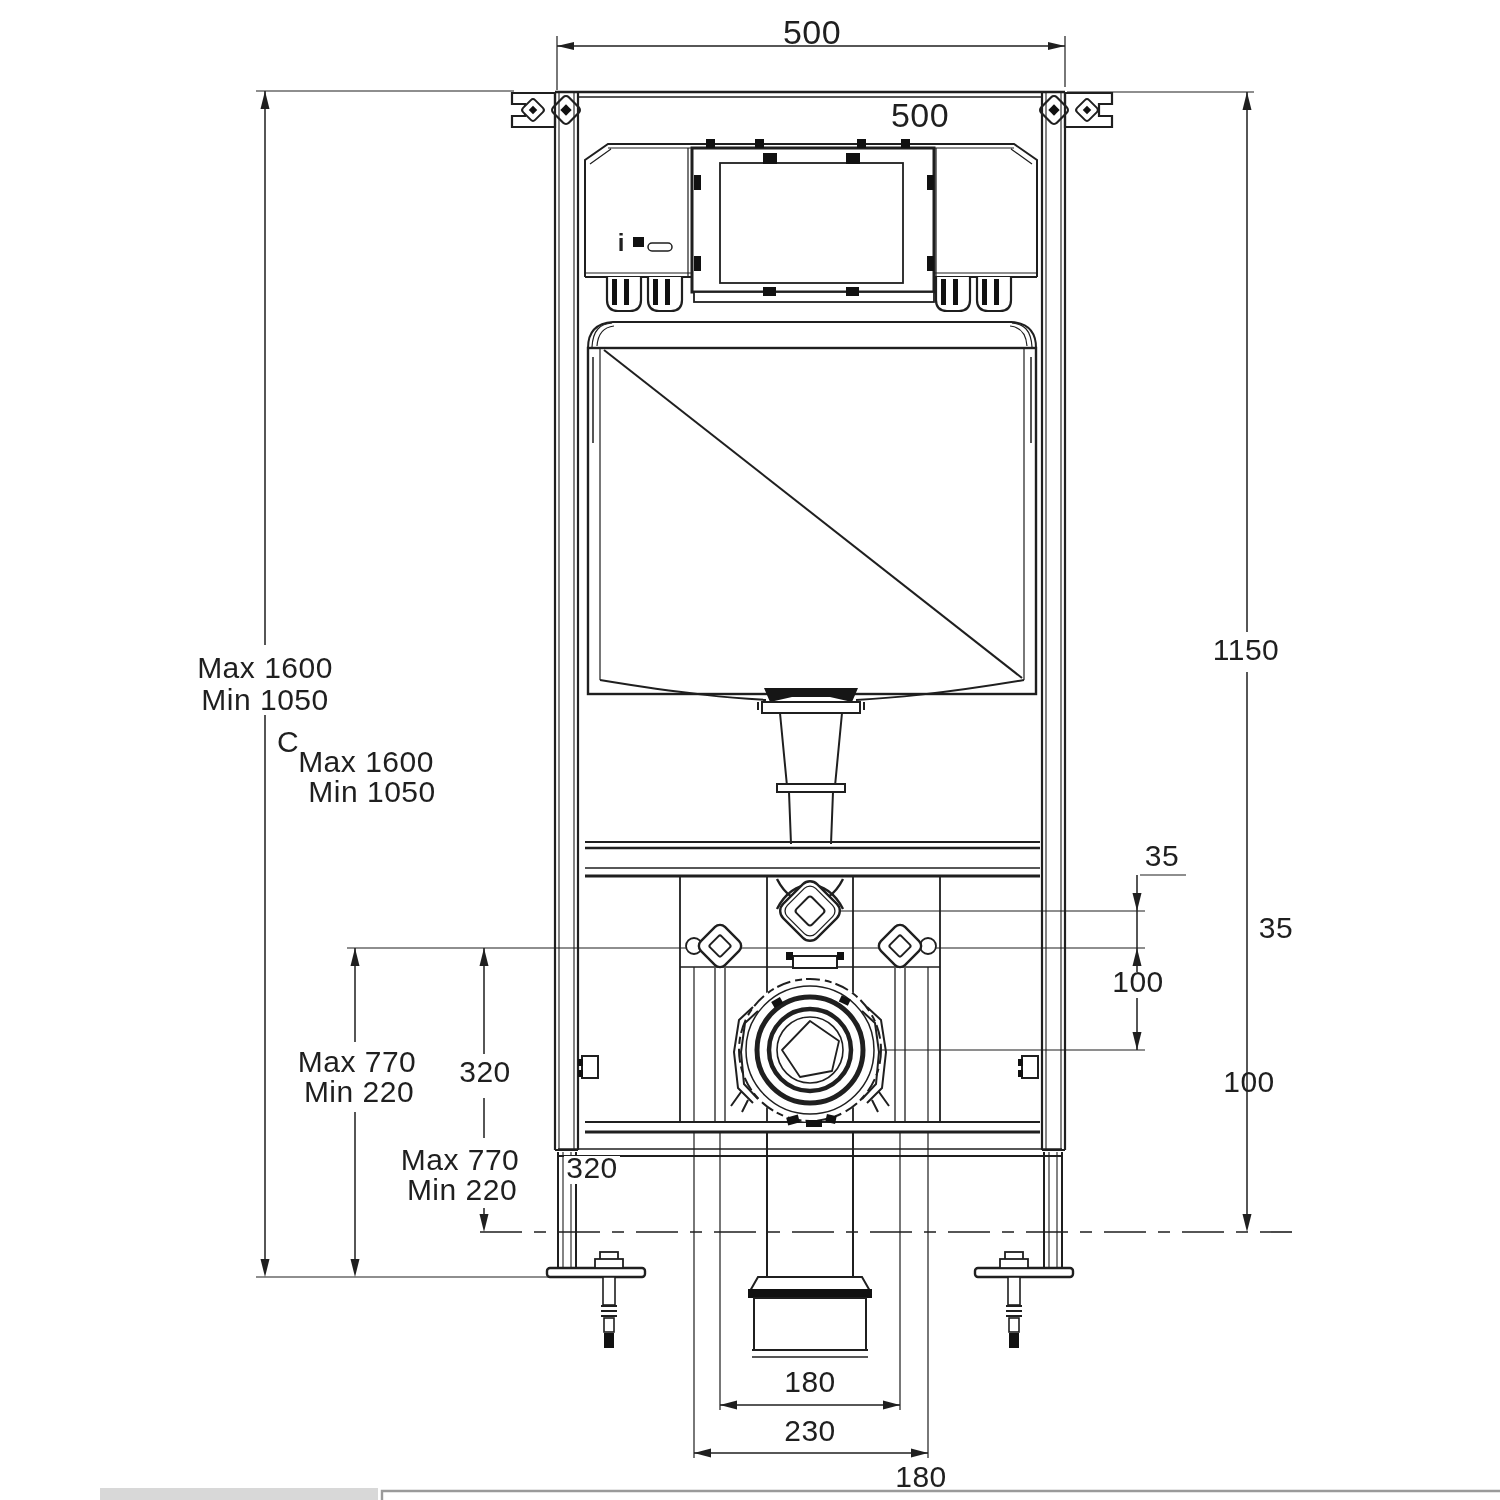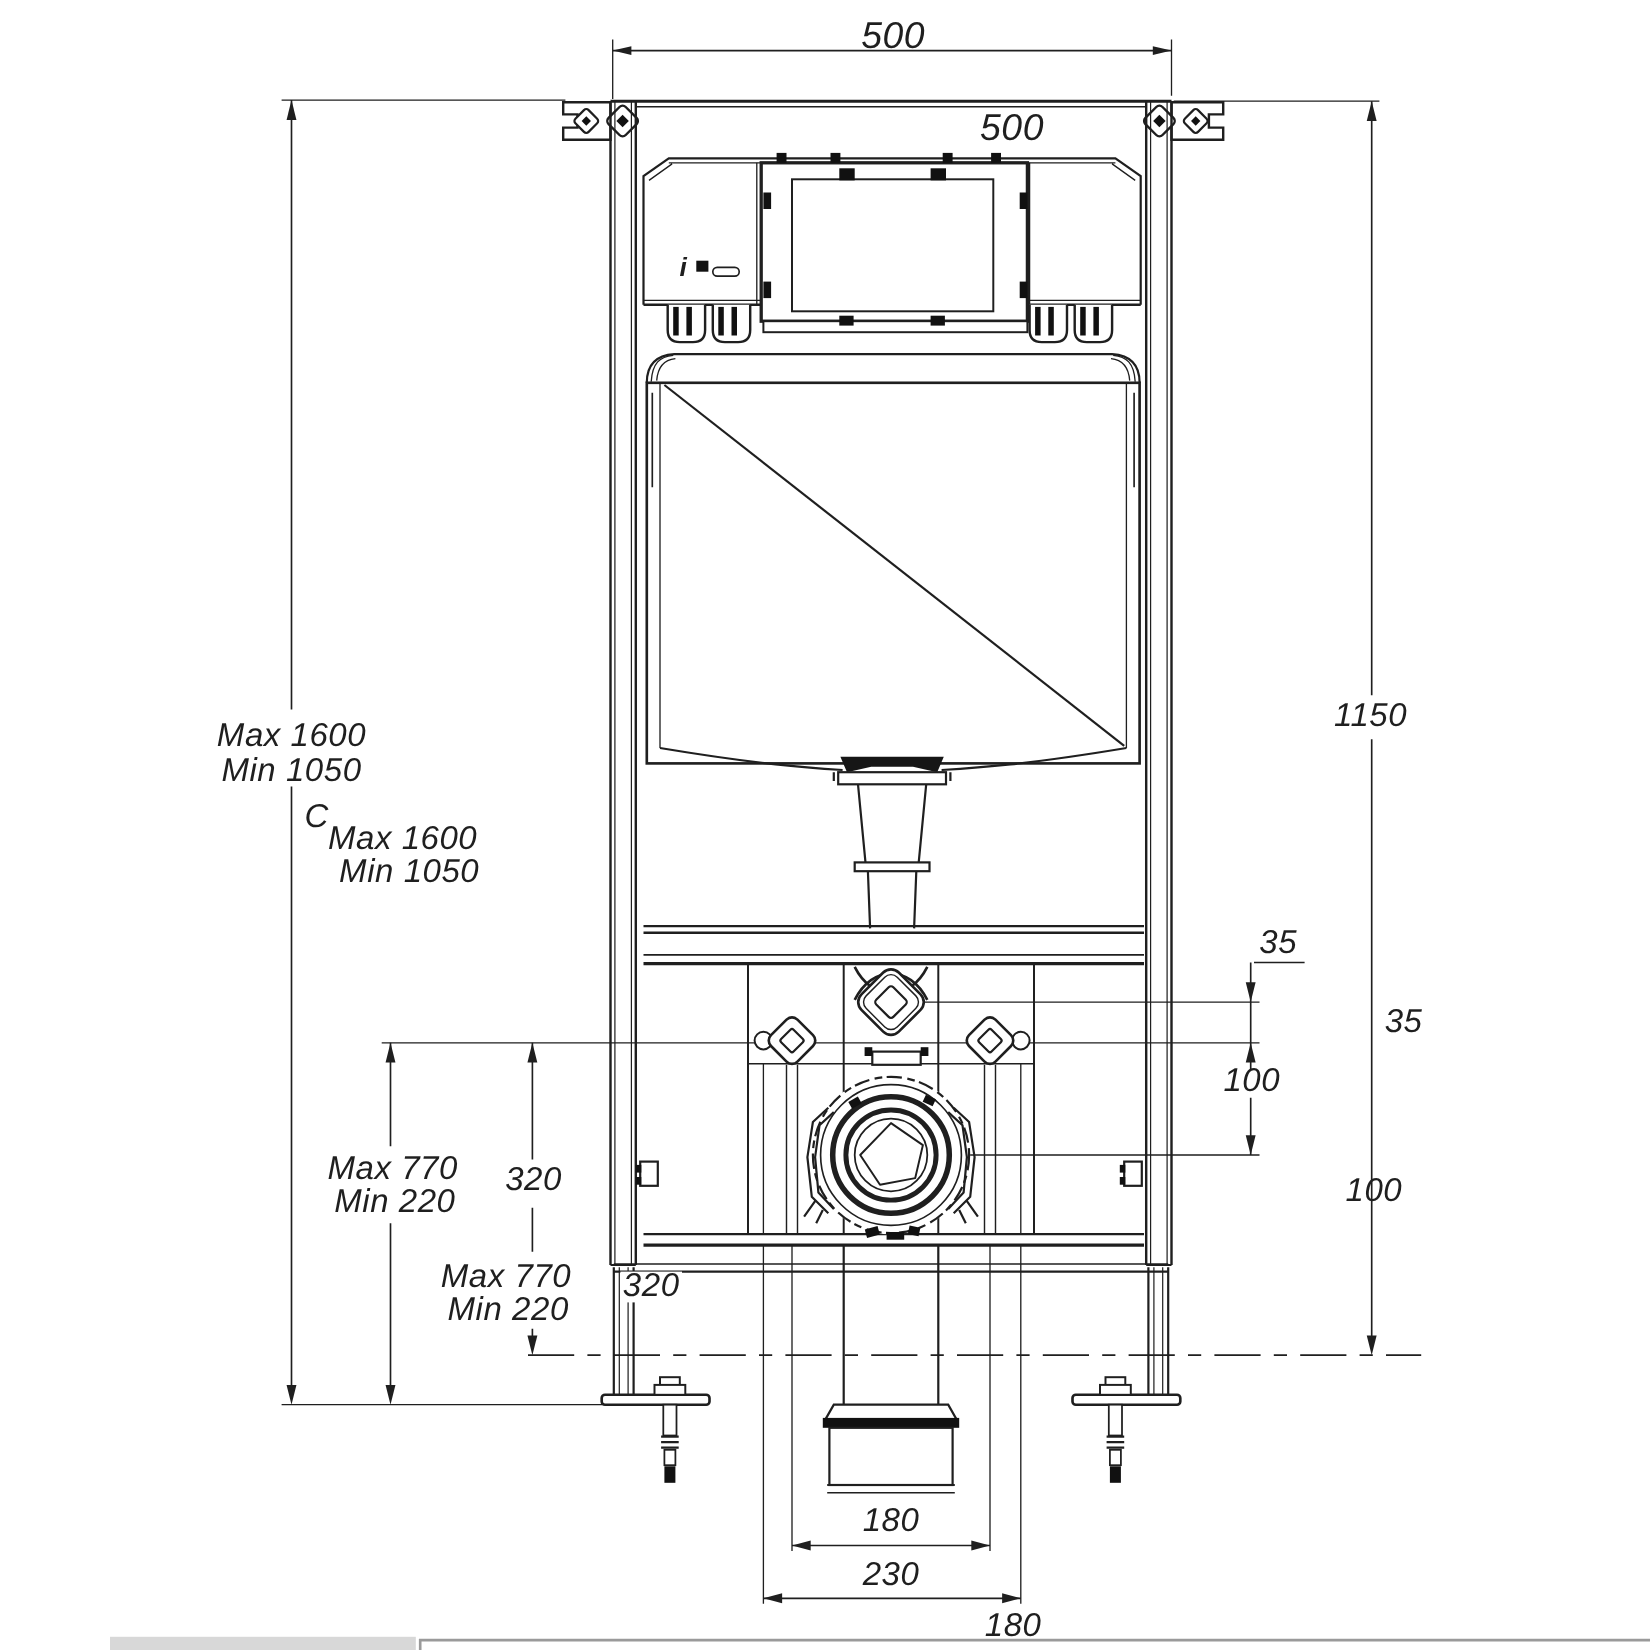--- a/index.html
+++ b/index.html
@@ -1,16 +1,16 @@
 <!DOCTYPE html>
 <html><head>
 <meta charset="utf-8">
 <style>
   html,body{margin:0;padding:0;background:#fff;}
-  #stage{position:relative;width:1500px;height:1500px;background:#ffffff;overflow:hidden;font-style:italic;}
+  #stage{position:relative;width:1500px;height:1500px;background:#ffffff;overflow:hidden;}
   svg{display:block;}
   text{font-family:"Liberation Sans", sans-serif;fill:#1f1f1f;}
   .dim{font-size:30px;letter-spacing:.5px;}
   .dimL{font-size:34px;letter-spacing:.5px;}
   .imark{font-size:24px;font-weight:bold;}
 </style>
 </head>
 <body>
 
 <div id="stage">

